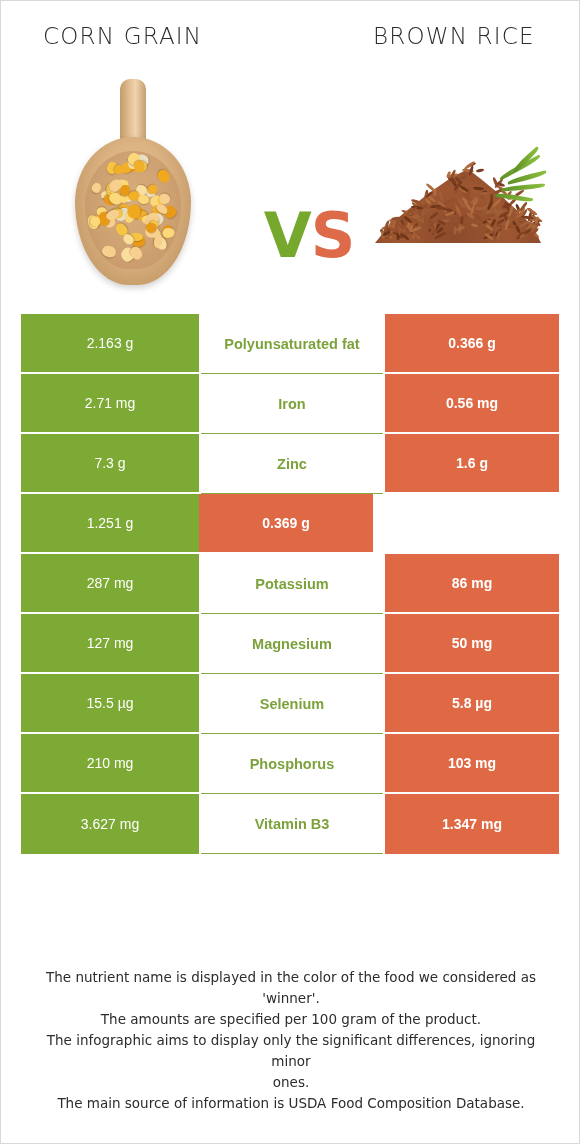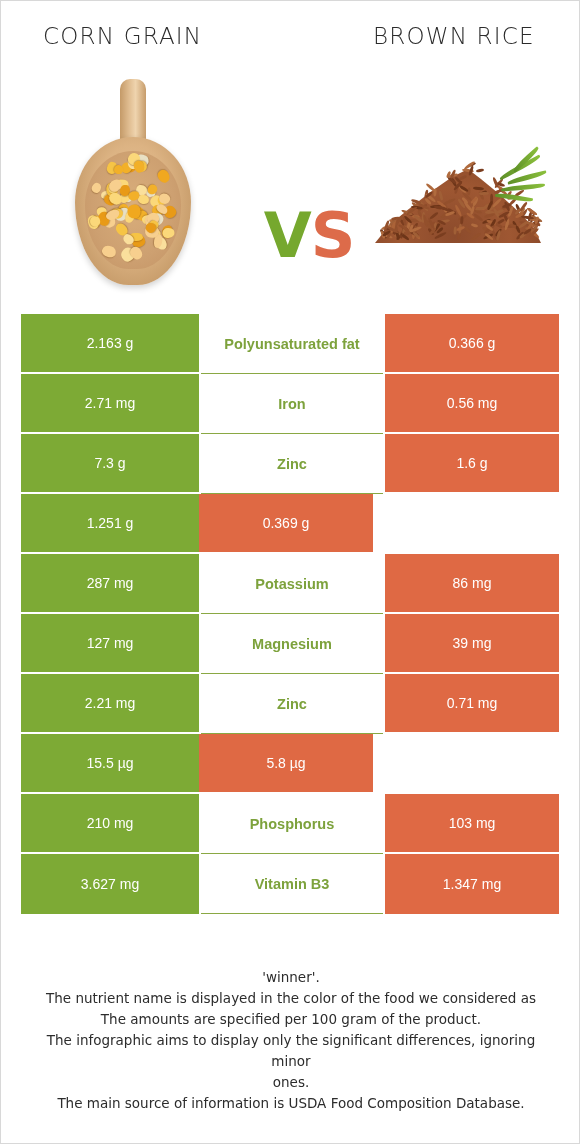--- a/index.html
+++ b/index.html
@@ -178,21 +178,21 @@
     color: #7da23c;
     font-weight: 600;
     border-bottom: 1px solid #8aa843;
     font-size: 14.5px;
   }
   .cell.right {
     width: 174px;
     color: #ffffff;
     background: #df6944;
     border-bottom: 2px solid #ffffff;
-    font-weight: 400;
+    font-weight: 700;
   }
   .row:last-child .cell.left,
   .row:last-child .cell.right { border-bottom: none; }
   .row:last-child .cell.mid { border-bottom: 1px solid #8aa843; }
 
   
   .footer {
     position: absolute;
     left: 24px;
     top: 966px;
@@ -541,44 +541,40 @@
         <div class="cell right">0.369 g</div>
       </div>
       <div class="row">
         <div class="cell left">287 mg</div>
         <div class="cell mid">Potassium</div>
         <div class="cell right">86 mg</div>
       </div>
       <div class="row">
         <div class="cell left">127 mg</div>
         <div class="cell mid">Magnesium</div>
-        <div class="cell right">39 mg</div>
-      </div>
-      <div class="row">
-        <div class="cell left">2.21 mg</div>
-        <div class="cell mid">Zinc</div>
-        <div class="cell right">0.71 mg</div>
+        <div class="cell right">50 mg</div>
       </div>
       <div class="row">
         <div class="cell left">15.5 µg</div>
+        <div class="cell mid">Selenium</div>
         <div class="cell right">5.8 µg</div>
       </div>
       <div class="row">
         <div class="cell left">210 mg</div>
         <div class="cell mid">Phosphorus</div>
         <div class="cell right">103 mg</div>
       </div>
       <div class="row">
         <div class="cell left">3.627 mg</div>
         <div class="cell mid">Vitamin B3</div>
         <div class="cell right">1.347 mg</div>
       </div>
     </div>
 
   <div class="footer">
+    <p>The nutrient name is displayed in the color of the food we considered as</p>
     <p>'winner'.</p>
-    <p>The nutrient name is displayed in the color of the food we considered as</p>
     <p>The amounts are specified per 100 gram of the product.</p>
     <p>The infographic aims to display only the significant differences, ignoring minor</p>
     <p>ones.</p>
     <p>The main source of information is USDA Food Composition Database.</p>
   </div>
 </div>
 
 </body></html>

